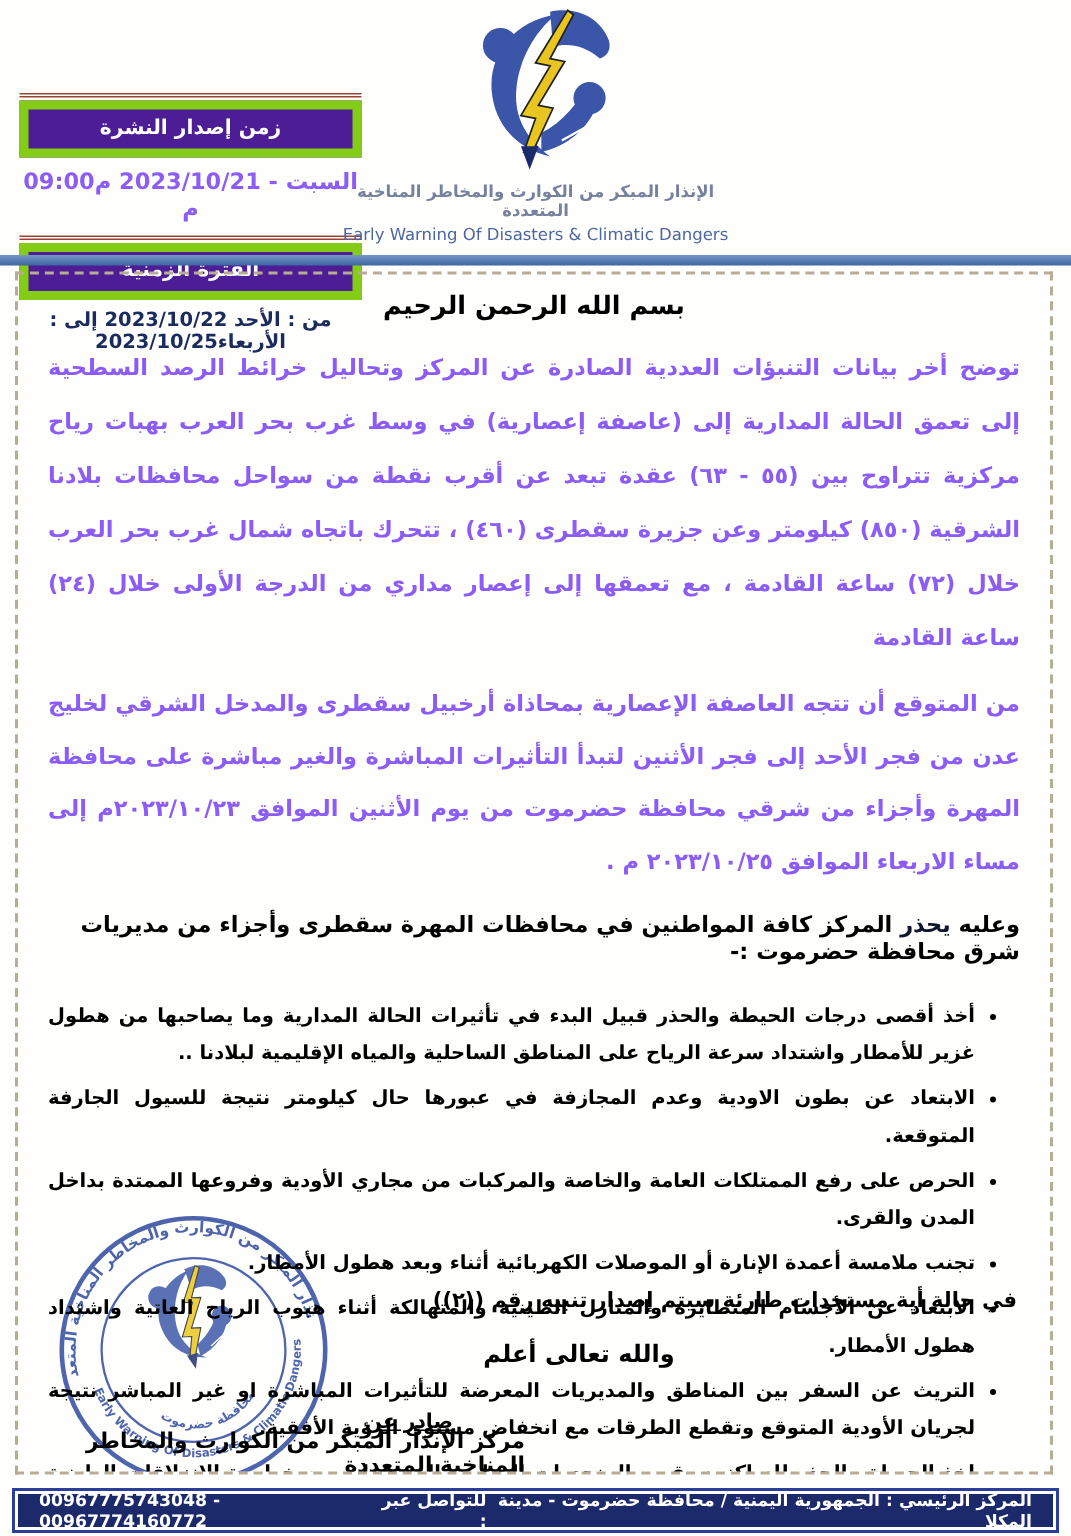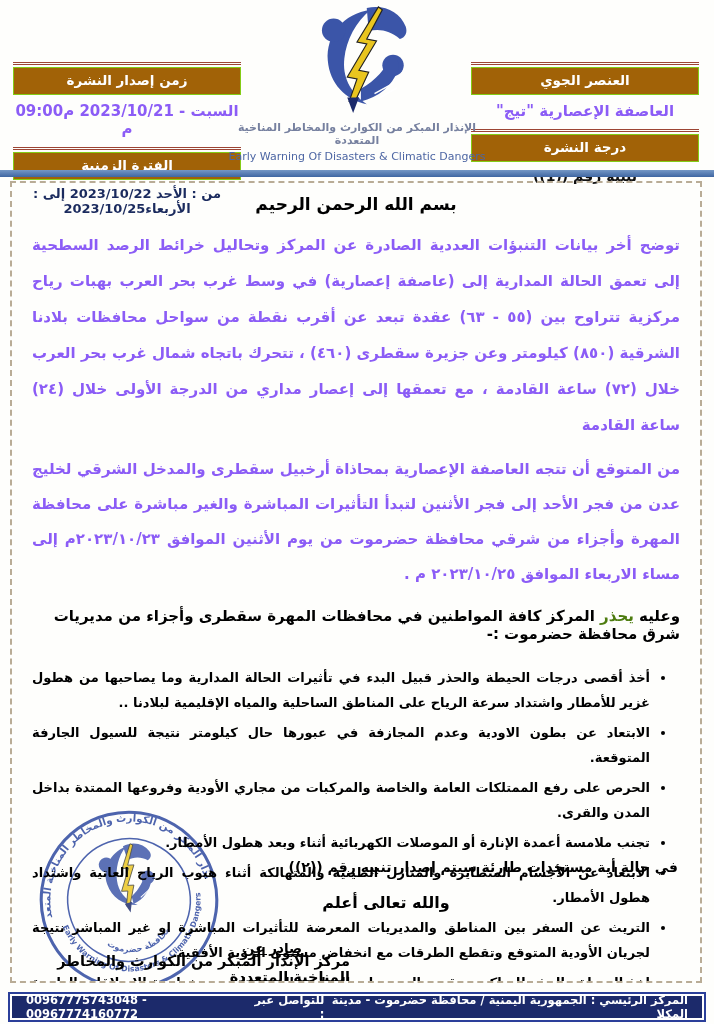--- a/index.html
+++ b/index.html
@@ -3,22 +3,22 @@
 <meta charset="utf-8">
 <style>
   html,body{margin:0;padding:0;background:#e8e8e8;}
   #page{position:relative;width:714px;height:1024px;background:#fefefc;overflow:hidden;
         font-family:"DejaVu Sans",sans-serif;margin:0 auto;}
   
   .hcol{position:absolute;top:62px;width:228px;}
   .h-left{left:13px;}
   .h-right{right:15px;}
   .rule{border-top:3px double #9c4433;height:0;margin-bottom:2px;}
-  .hbox{background:#a16207;color:#fff;text-align:center;font-weight:bold;
-        font-size:13.5px;padding:4px 0 6px;border:1px solid #84cc16;}
+  .hbox{background:#4c1d95;color:#fff;text-align:center;font-weight:bold;
+        font-size:13.5px;padding:4px 0 6px;border:6px solid #84cc16;}
   .hval1{text-align:center;font-weight:bold;font-size:15px;color:#8b5cf6;padding:7px 0 9px;}
   .hval2{text-align:center;font-weight:bold;padding:6px 0;}
   .h-left .hval2{font-size:13px;color:#1b2b5e;direction:rtl;}
   .h-right .hval2{font-size:14px;color:#111;direction:rtl;}
   .h-right .hval1{direction:rtl;}
   .h-left .hval1{direction:ltr;}
   .h-center{position:absolute;left:50%;top:4px;transform:translateX(-50%);
             width:280px;text-align:center;}
   .org-ar{font-size:11px;font-weight:bold;color:#76809f;margin-top:1px;direction:rtl;}
   .org-en{font-size:11px;color:#4d66a3;margin-top:3px;}
@@ -26,21 +26,21 @@
            background:linear-gradient(#7497c5,#3f66a2);}
   
   .content{position:absolute;top:181px;left:10px;width:692px;height:802px;
            box-sizing:border-box;border:2px dashed #b9ac96;padding:6px 20px 0;
            direction:rtl;overflow:hidden;}
   .basmala{text-align:center;font-size:17px;font-weight:bold;margin:5px 0 13px;color:#000;}
   .para{font-size:15px;font-weight:bold;line-height:36px;text-align:justify;
         color:#8b5cf6;margin:0;position:relative;z-index:1;}
   .p2{margin-top:9px;line-height:35px;}
   .warn{margin-top:15px;font-size:15px;font-weight:bold;position:relative;z-index:1;}
-  .warn .red{color:#4d7c0f;}
+  .warn .red{color:#0f172a;}
   ul.bullets{margin:22px 0 0;padding:0 30px 0 0;list-style:disc;position:relative;z-index:1;}
   ul.bullets li{font-size:13px;font-weight:bold;line-height:25px;margin-bottom:5px;
                 text-align:justify;color:#000;}
   .note{position:absolute;top:676px;right:22px;font-size:14px;font-weight:bold;z-index:1;}
   .closing{position:absolute;top:710px;left:0;width:100%;text-align:center;
            font-size:16px;font-weight:bold;transform:translateX(30px);z-index:1;}
   .sadir{position:absolute;top:757px;right:398px;font-size:13.5px;font-weight:bold;z-index:1;text-decoration:underline;}
   .issuer{position:absolute;top:770px;left:18px;width:320px;
           font-size:14.5px;font-weight:bold;z-index:1;}
   .stamp{position:absolute;top:620px;left:20px;width:194px;height:194px;z-index:0;opacity:.92;}
@@ -66,28 +66,20 @@
       <path d="M64,100 C82,96 96,84 102,68 C104,61 101,54 95,53 C90,66 79,79 64,87 Z" fill="#3b55a8"></path>
       <path d="M78,92 L98,81 M82,97 L101,86" stroke="#fff" stroke-width="1.6" fill="none"></path>
       <path d="M82,3 L60,39 L70,41 L50,75 L60,77 L52,100 L58,100 L72,70 L62,68 L80,38 L70,36 L86,6 Z" fill="#e9c51f" stroke="#222" stroke-width="1.2"></path>
       <path d="M50,96 L62,96 L56,112 Z" fill="#1b2a6b"></path>
     </g>
   </defs>
 </svg>
 
 <div id="page">
 
-  <div class="hcol h-right">
-    <div class="rule"></div>
-    <div class="hbox">العنصر الجوي</div>
-    <div class="hval1">العاصفة الإعصارية "تيج"</div>
-    <div class="rule"></div>
-    <div class="hbox">درجة النشرة</div>
-    <div class="hval2">تنبيه رقم ((1))</div>
-  </div>
 
   <div class="hcol h-left">
     <div class="rule"></div>
     <div class="hbox">زمن إصدار النشرة</div>
     <div class="hval1">09:00م‎ السبت - 2023/10/21 م</div>
     <div class="rule"></div>
     <div class="hbox">الفترة الزمنية</div>
     <div class="hval2">من : الأحد 2023/10/22 إلى : الأربعاء2023/10/25</div>
   </div>
 

